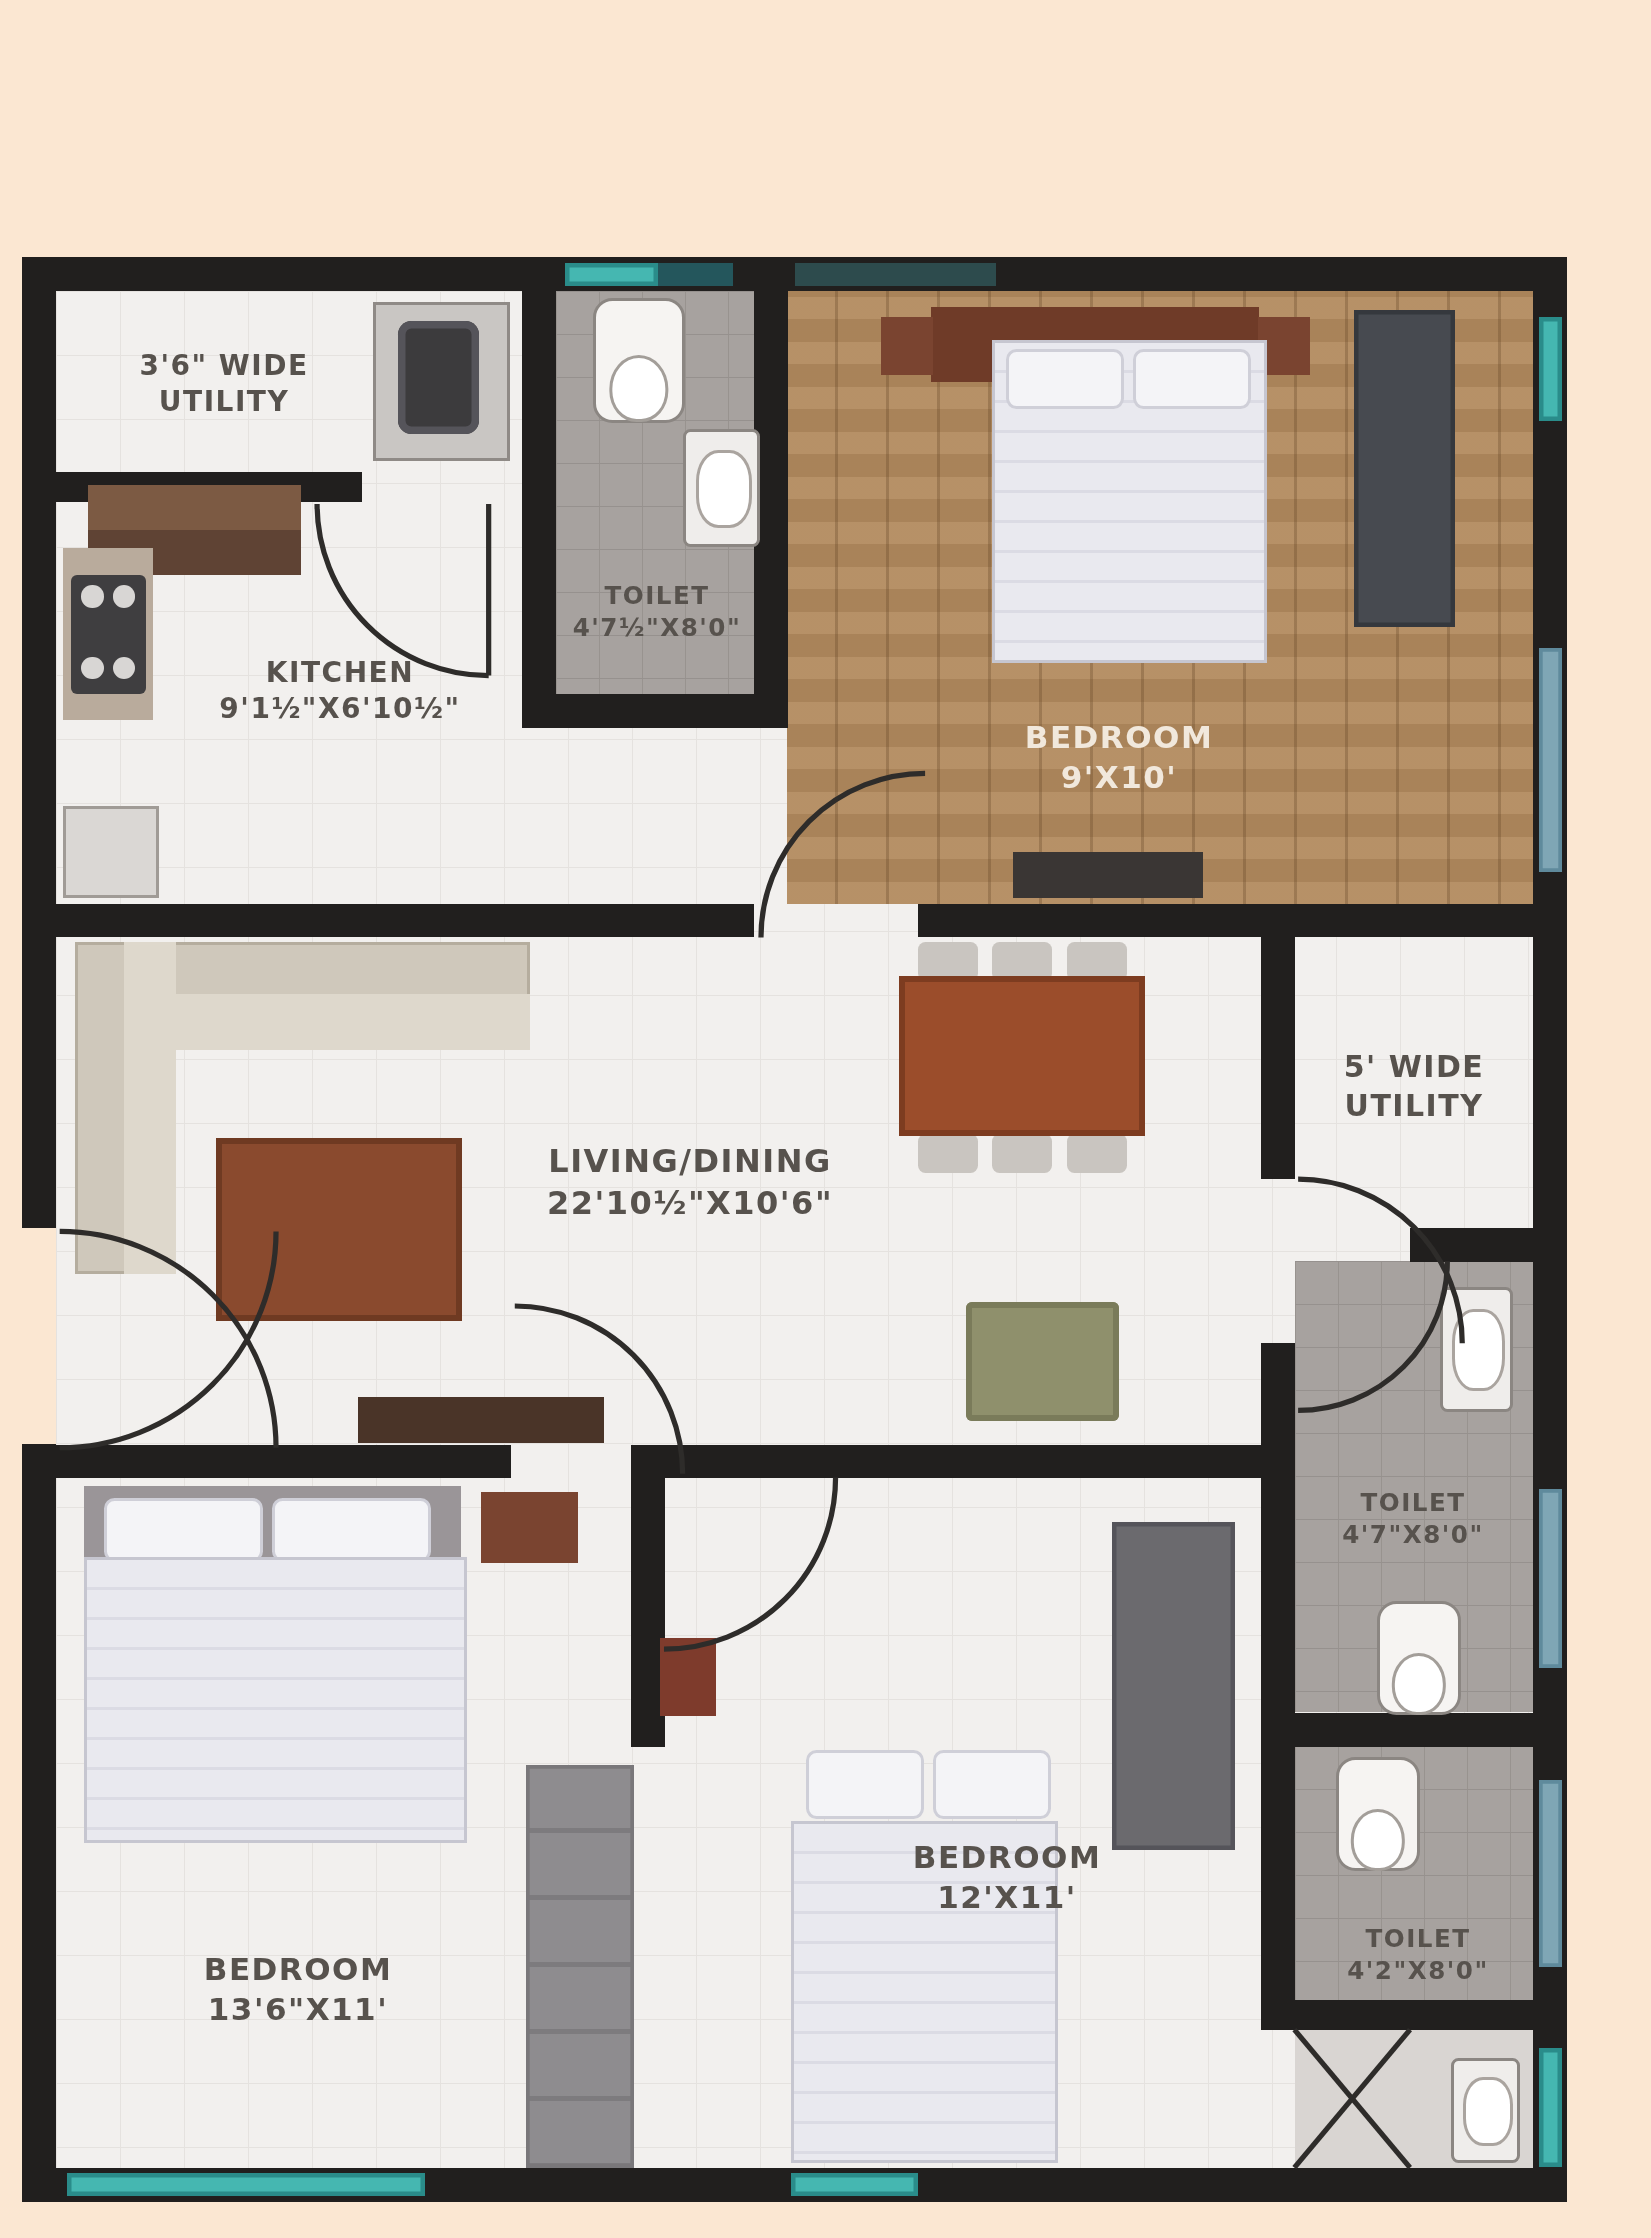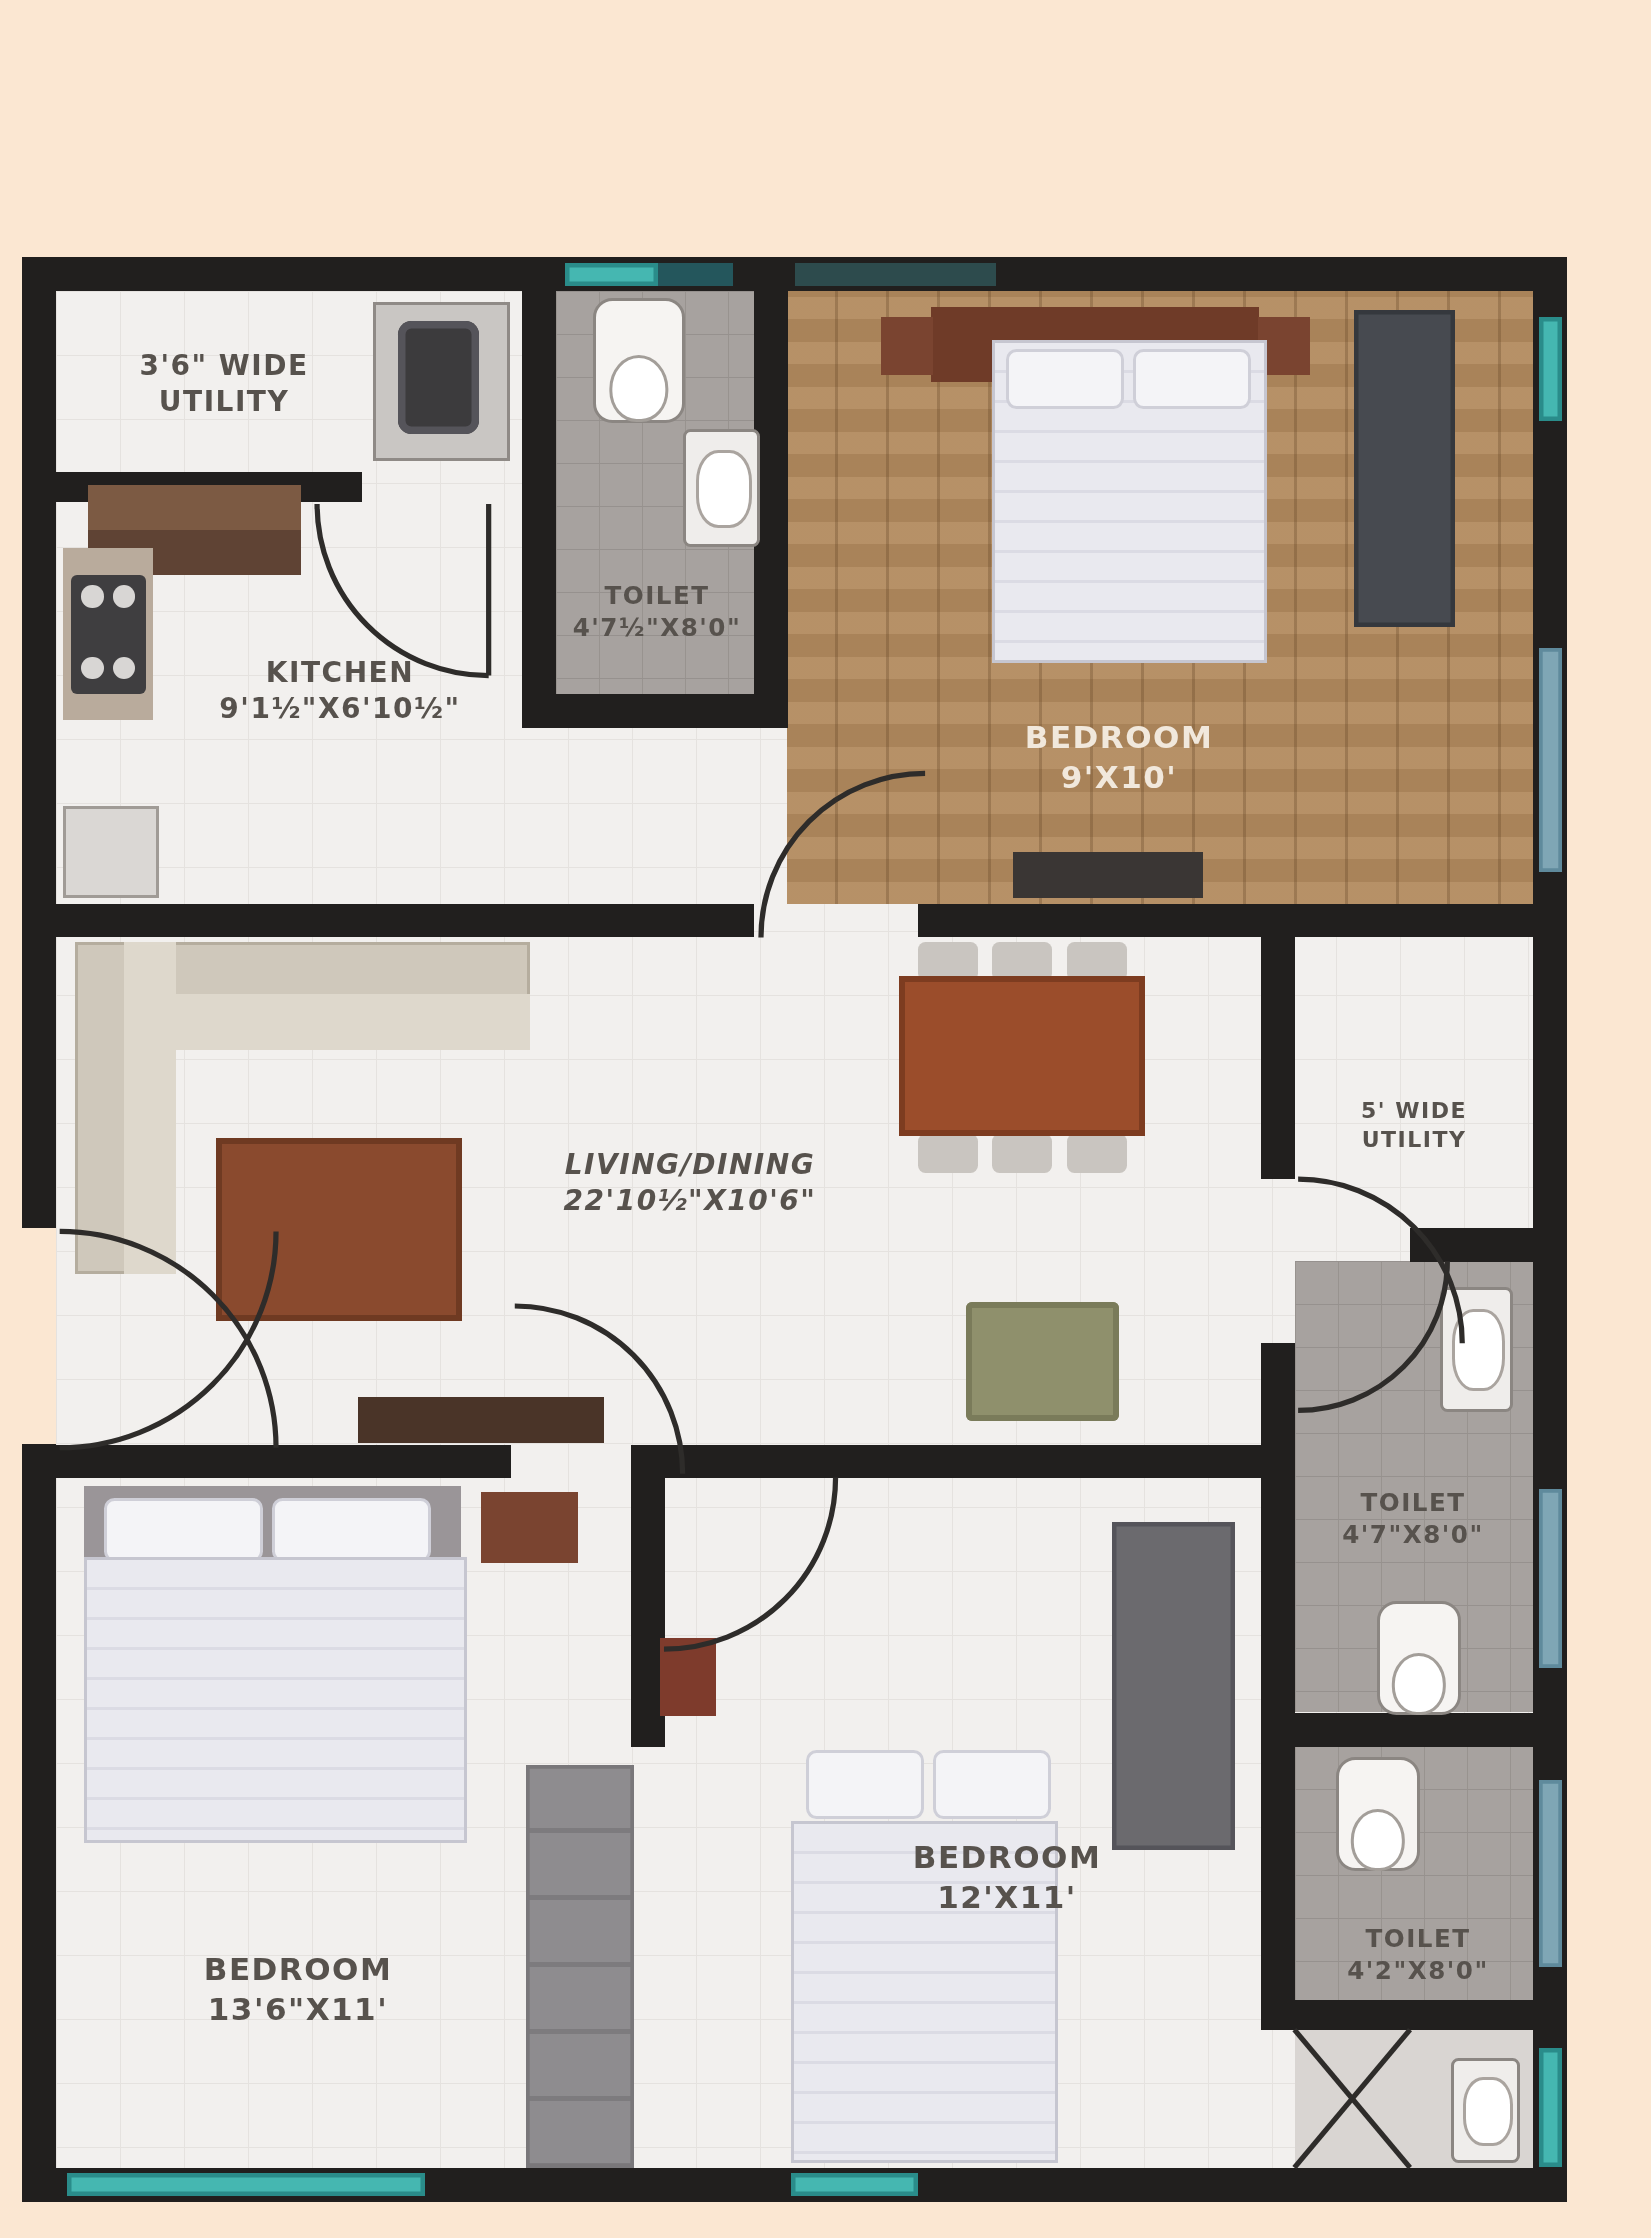--- a/index.html
+++ b/index.html
@@ -173,25 +173,25 @@
         <div>9'1½"X6'10½"</div>
     </div>
     <div class="lbl" style="left:657px;top:612px;font-size:24.6px;">
       <div>TOILET</div>
         <div>4'7½"X8'0"</div>
     </div>
     <div class="lbl light" style="left:1119px;top:757px;font-size:31px;">
       <div>BEDROOM</div>
         <div>9'X10'</div>
     </div>
-    <div class="lbl" style="left:690px;top:1183px;font-size:28px;font-style:italic;">
+    <div class="lbl" style="left:690px;top:1183px;font-size:32px;">
       <div>LIVING/DINING</div>
         <div>22'10½"X10'6"</div>
     </div>
-    <div class="lbl" style="left:1414px;top:1126px;font-size:22px;">
+    <div class="lbl" style="left:1414px;top:1086px;font-size:30px;">
       <div>5' WIDE</div>
         <div>UTILITY</div>
     </div>
     <div class="lbl" style="left:1413px;top:1519px;font-size:24.6px;">
       <div>TOILET</div>
         <div>4'7"X8'0"</div>
     </div>
     <div class="lbl" style="left:1007px;top:1877px;font-size:31px;">
       <div>BEDROOM</div>
         <div>12'X11'</div>

